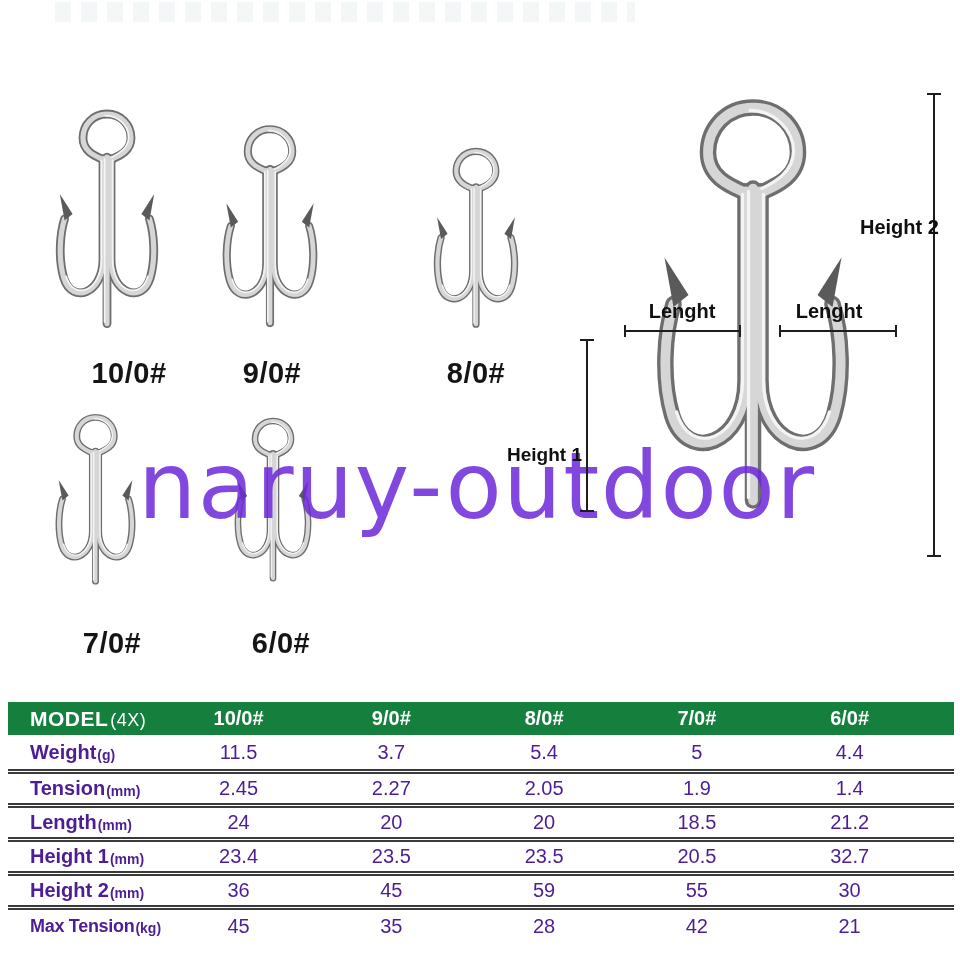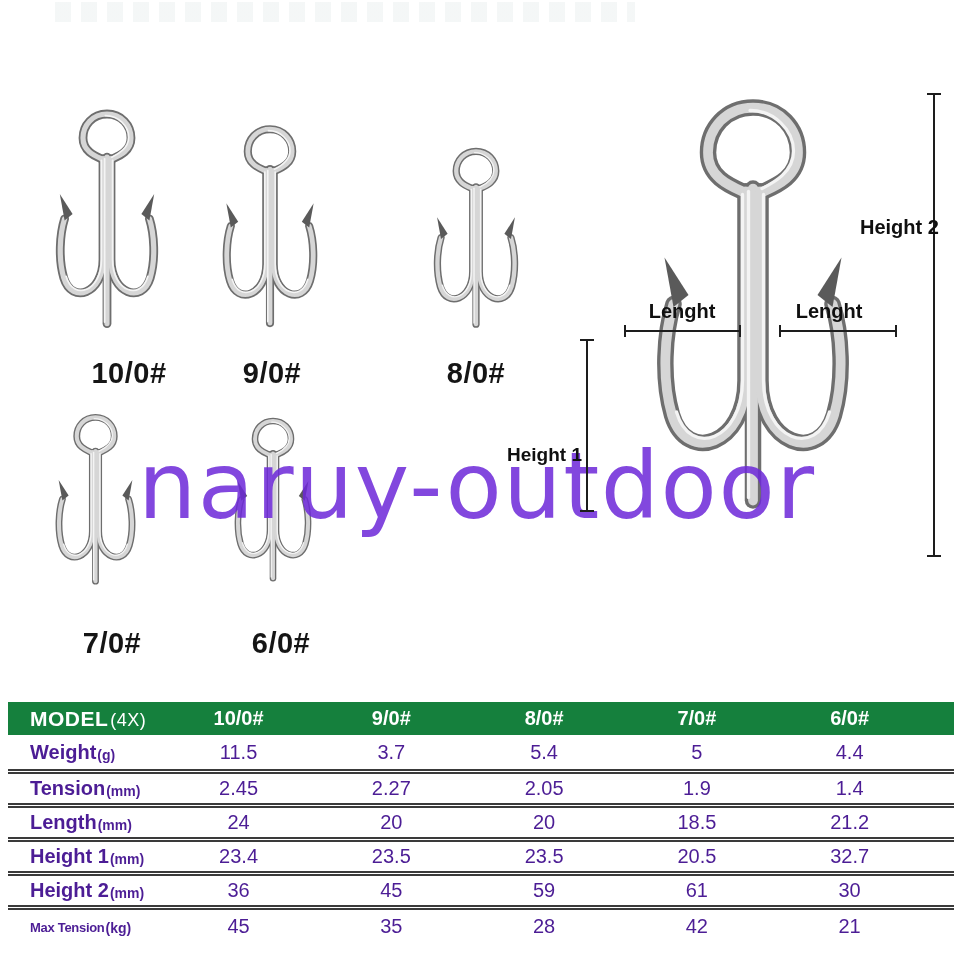--- a/index.html
+++ b/index.html
@@ -92,21 +92,21 @@
     display:flex; align-items:center;
     height:34px;
     color:#4c1d95;
   }
   .tr.sep { border-top:5px double #3a3a3a; }
   .td.label { width:16.3%; padding-left:22px; white-space:nowrap; }
   .rn { font-weight:bold; font-size:20px; }
   .ru { font-weight:bold; font-size:14px; position:relative; top:1px; margin-left:1px; }
   .td.col { font-weight:normal; font-size:20px; }
   .tr:last-child { height:36px; padding-top:2px; }
-  .tr:last-child .rn { font-size:13px; letter-spacing:-0.3px; }
+  .tr:last-child .rn { font-size:18px; letter-spacing:-0.3px; }
 </style>
 </head>
 <body>
 
 <div class="canvas">
 
   <svg width="0" height="0" style="position:absolute" aria-hidden="true">
     <defs>
       <g id="hookSym">
 
@@ -235,21 +235,21 @@
           <div class="td col">23.5</div>
           <div class="td col">23.5</div>
           <div class="td col">20.5</div>
           <div class="td col">32.7</div>
         </div>
         <div class="tr sep">
           <div class="td label"><span class="rn">Height 2</span><span class="ru">(mm)</span></div>
           <div class="td col">36</div>
           <div class="td col">45</div>
           <div class="td col">59</div>
-          <div class="td col">61</div>
+          <div class="td col">55</div>
           <div class="td col">30</div>
         </div>
         <div class="tr sep">
           <div class="td label"><span class="rn">Max Tension</span><span class="ru">(kg)</span></div>
           <div class="td col">45</div>
           <div class="td col">35</div>
           <div class="td col">28</div>
           <div class="td col">42</div>
           <div class="td col">21</div>
         </div>

